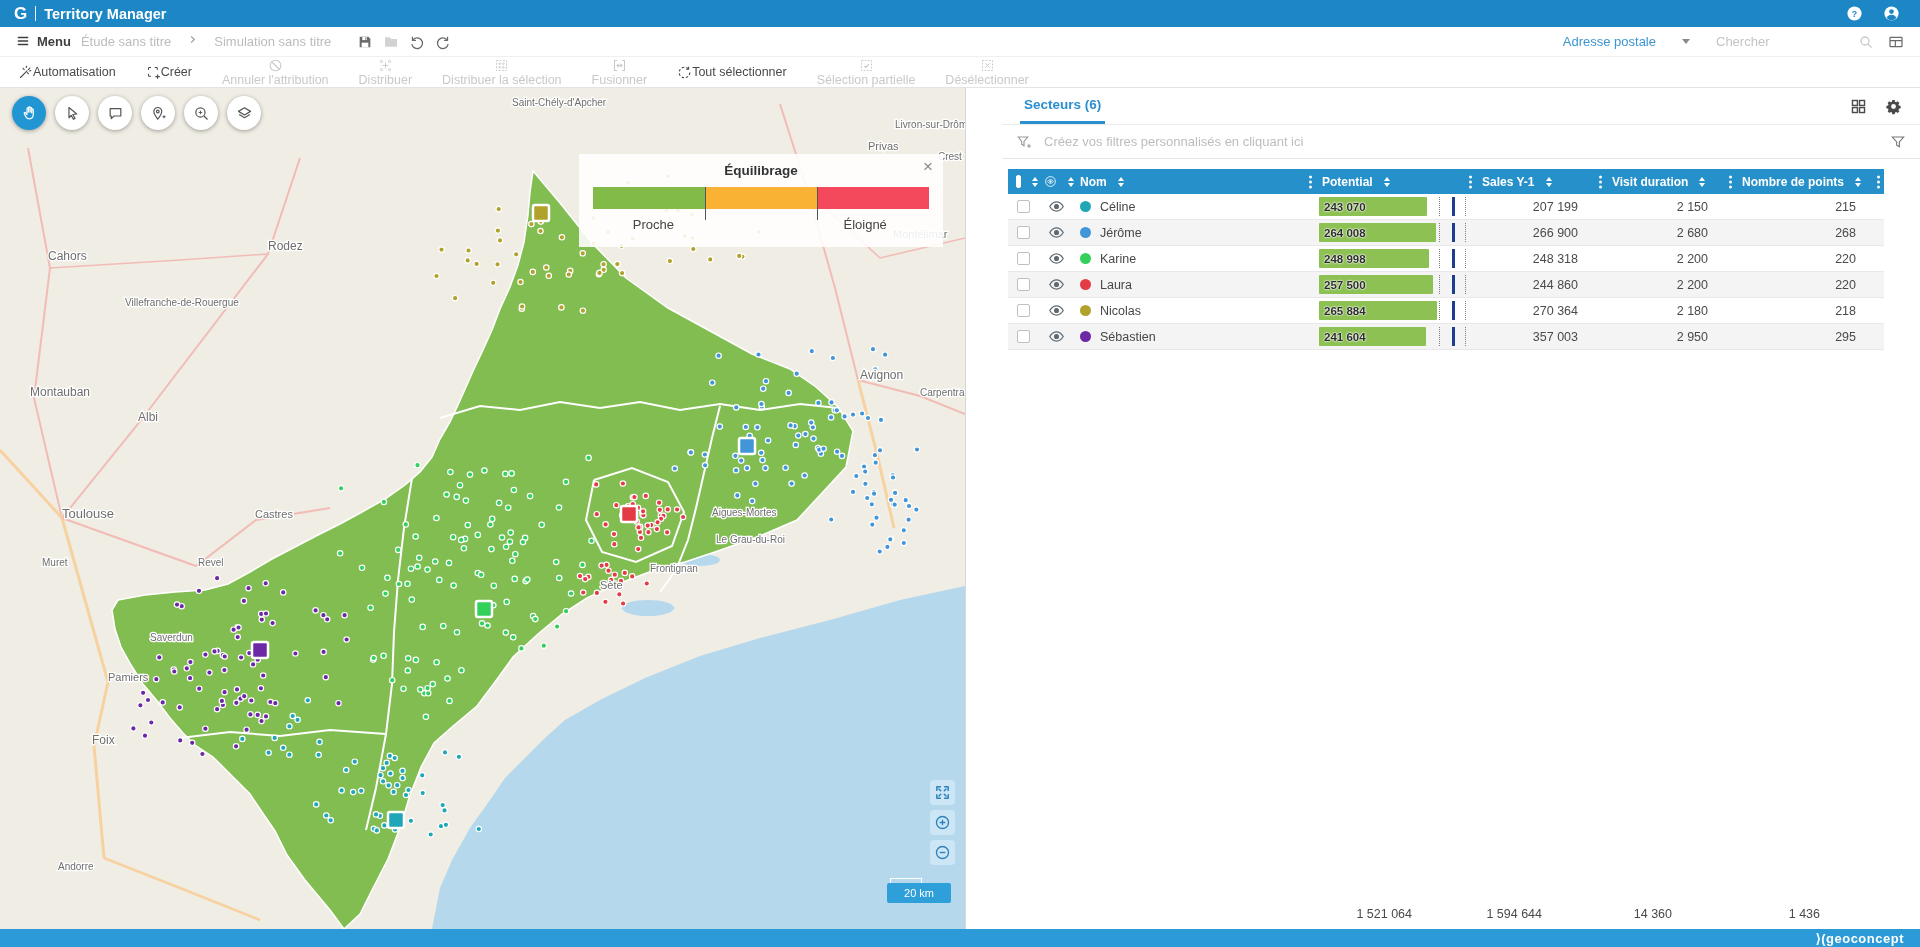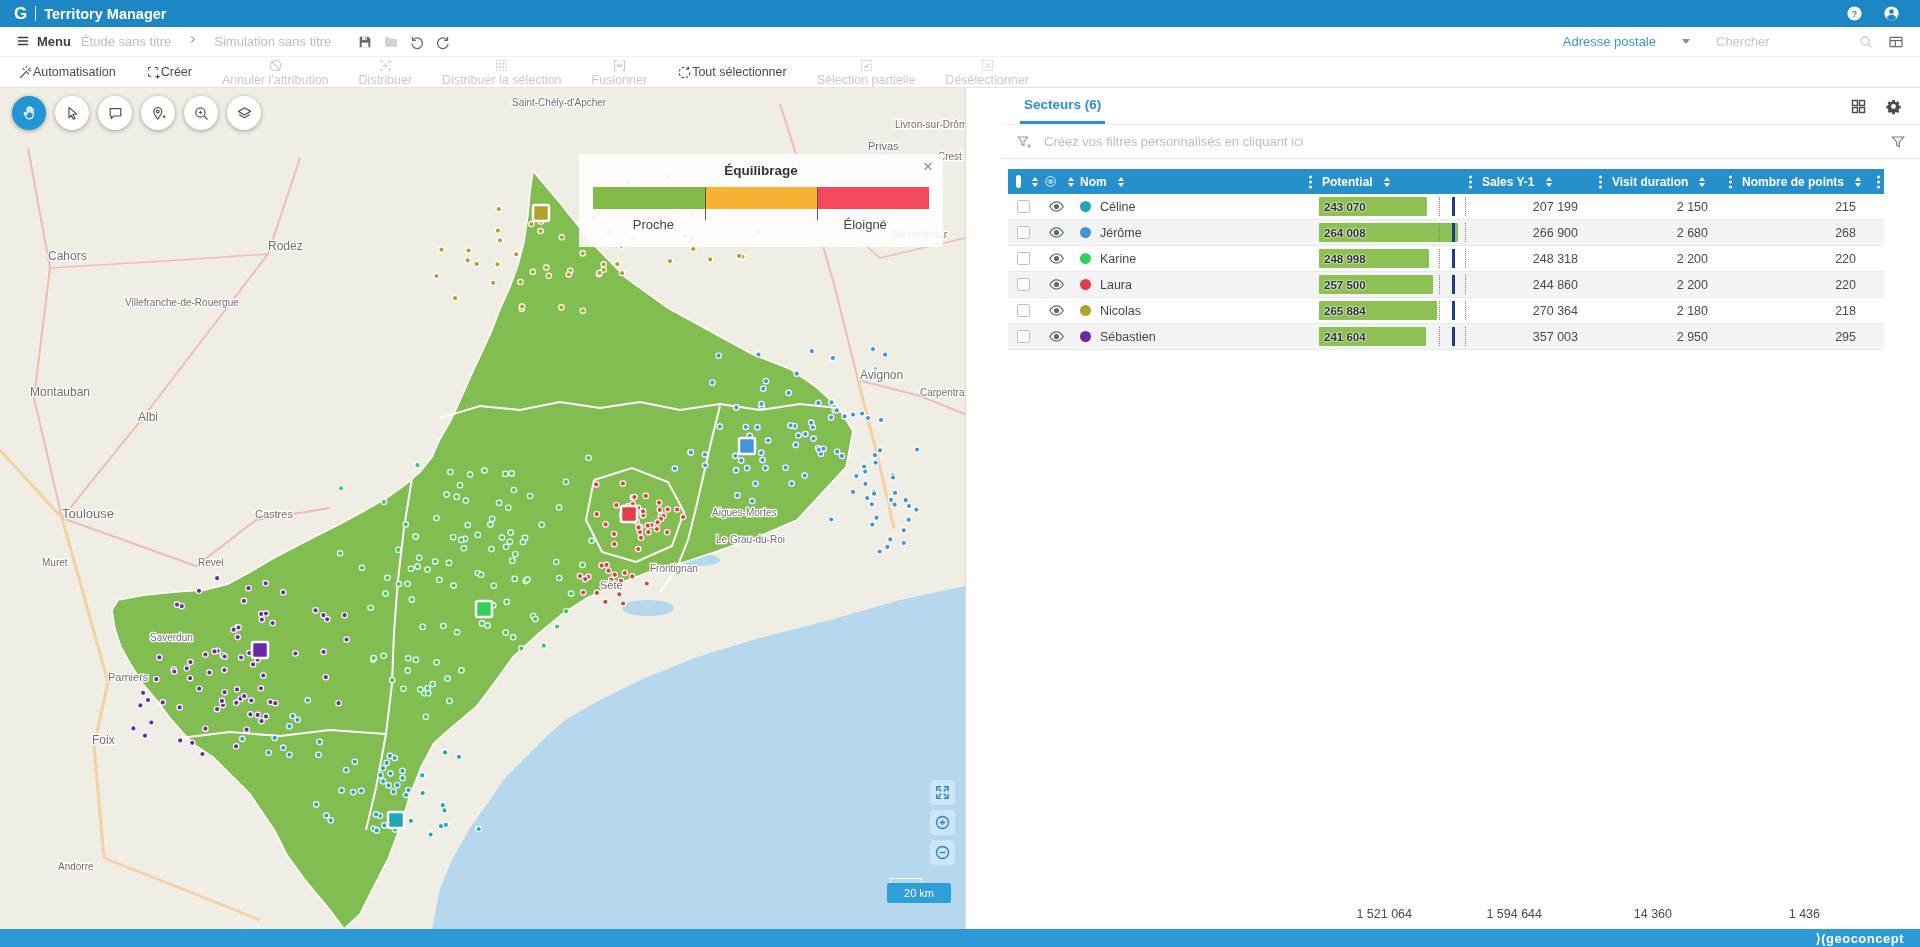--- a/index.html
+++ b/index.html
@@ -1040,21 +1040,21 @@
                     <path d="M12 5.5C6.5 5.5 2.5 12 2.5 12s4 6.5 9.5 6.5 9.5-6.5 9.5-6.5-4-6.5-9.5-6.5z"></path>
                     <circle cx="12" cy="12" r="2.7" fill="currentColor"></circle>
                   </svg>
                 </span>
               </div>
     <div class="c-name">
                 <span class="dot" style="background: rgb(66, 150, 216);"></span>
                 <span class="nm">Jérôme</span>
               </div>
     <div class="c-pot">
-      <div class="bar" style="width: 139px;">
+      <div class="bar" style="width: 117px;">
                   <span class="bv">264 008</span>
                 </div>
       <span class="mk mk1"></span>
       <span class="mk mk2"></span>
       <span class="mk mk3"></span>
     </div>
     <div class="c-num">266 900</div>
     <div class="c-num">2 680</div>
     <div class="c-num">268</div>
   </div>

